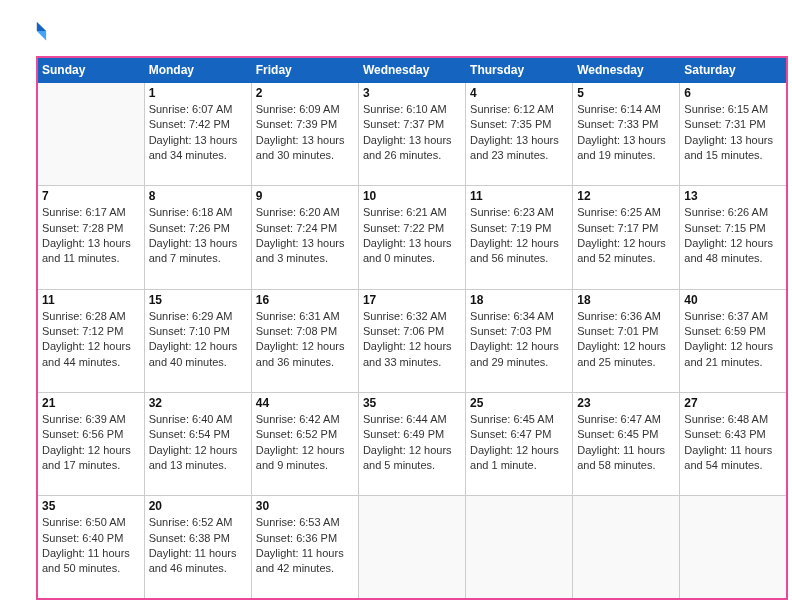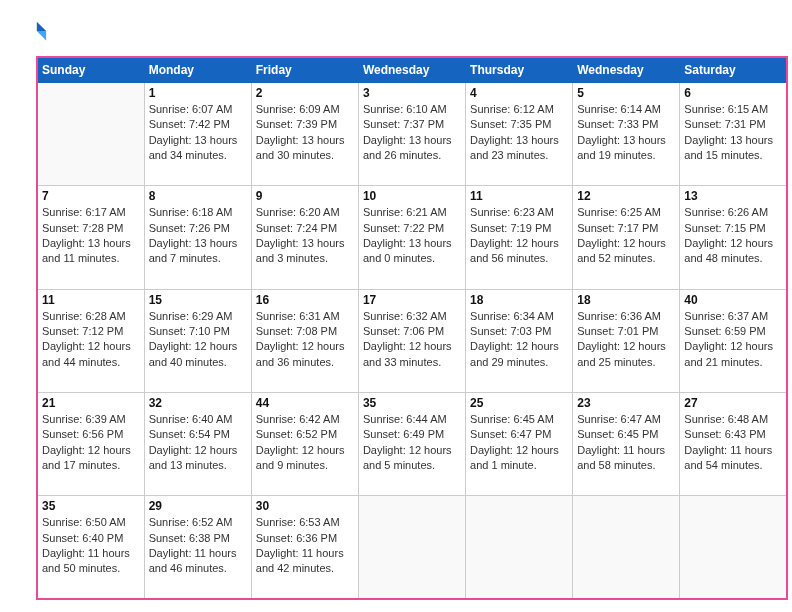--- a/index.html
+++ b/index.html
@@ -236,21 +236,21 @@
             <span class="day-num">27</span>
             <div class="day-info">Sunrise: 6:48 AM<br>Sunset: 6:43 PM<br>Daylight: 11 hours and 54 minutes.</div>
           </td>
         </tr>
         <tr>
           <td>
             <span class="day-num">35</span>
             <div class="day-info">Sunrise: 6:50 AM<br>Sunset: 6:40 PM<br>Daylight: 11 hours and 50 minutes.</div>
           </td>
           <td>
-            <span class="day-num">29</span>
+            <span class="day-num">20</span>
             <div class="day-info">Sunrise: 6:52 AM<br>Sunset: 6:38 PM<br>Daylight: 11 hours and 46 minutes.</div>
           </td>
           <td>
             <span class="day-num">30</span>
             <div class="day-info">Sunrise: 6:53 AM<br>Sunset: 6:36 PM<br>Daylight: 11 hours and 42 minutes.</div>
           </td>
           <td class="empty-cell"></td>
           <td class="empty-cell"></td>
           <td class="empty-cell"></td>
           <td class="empty-cell"></td>

